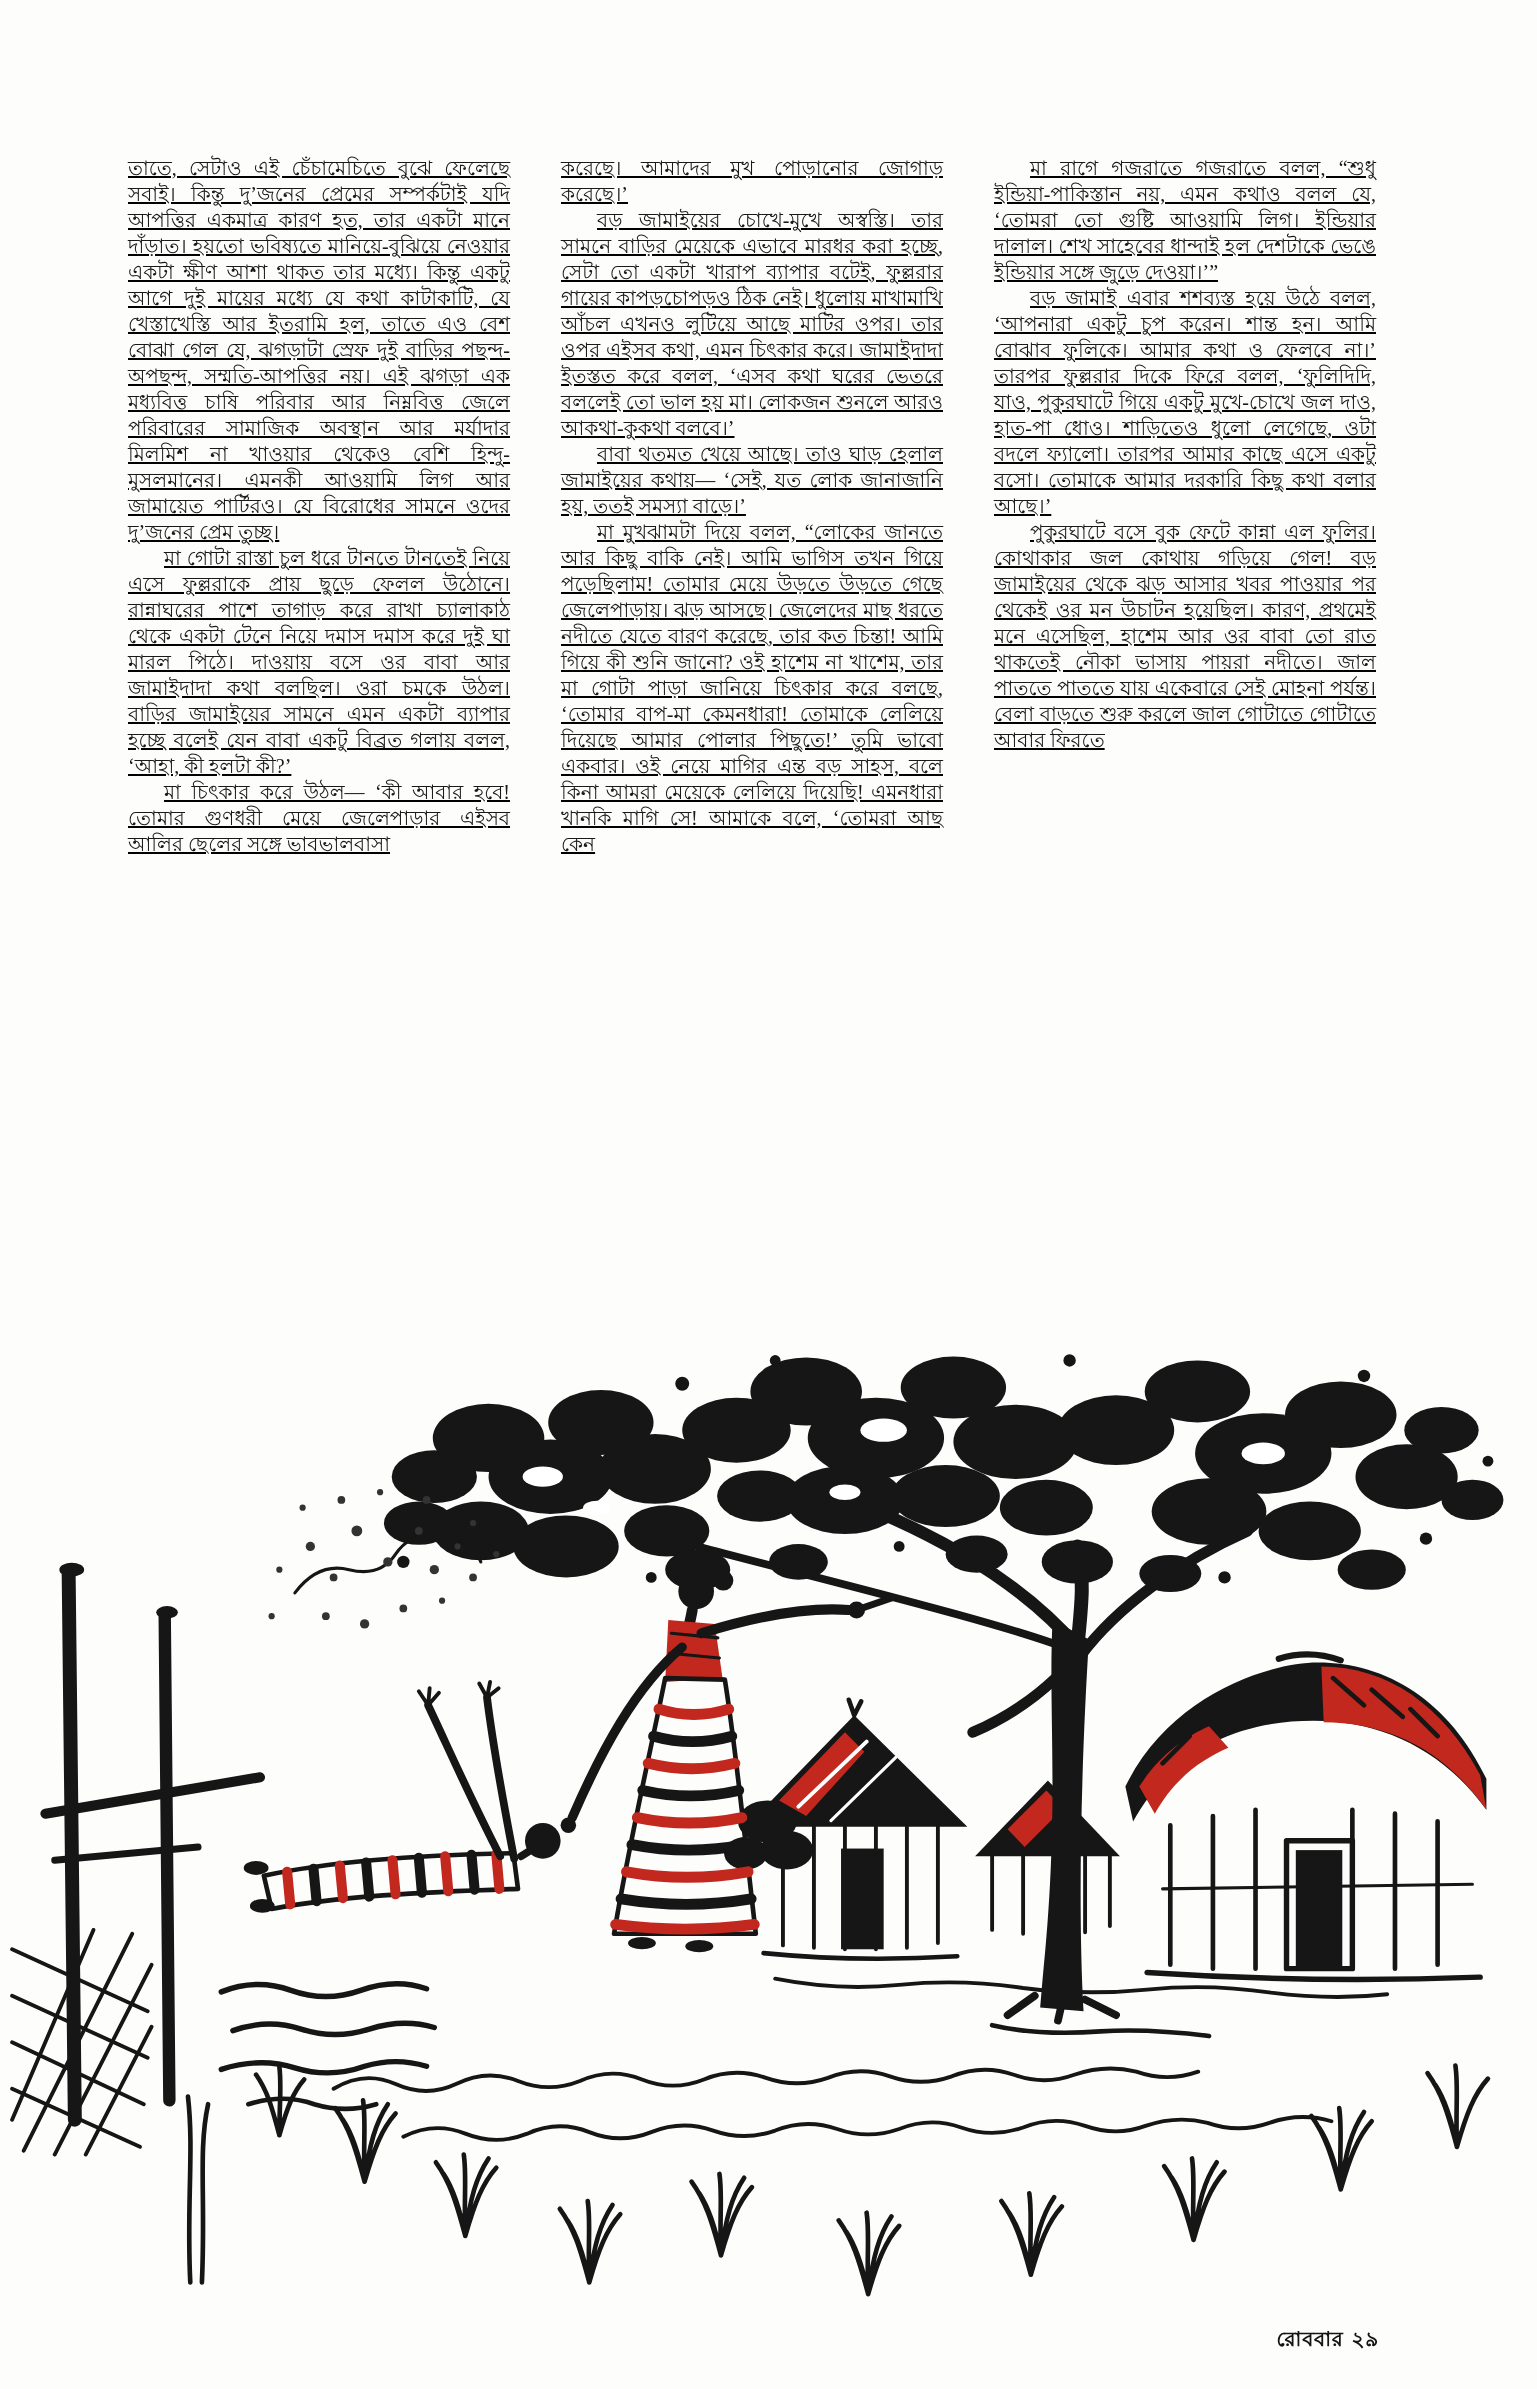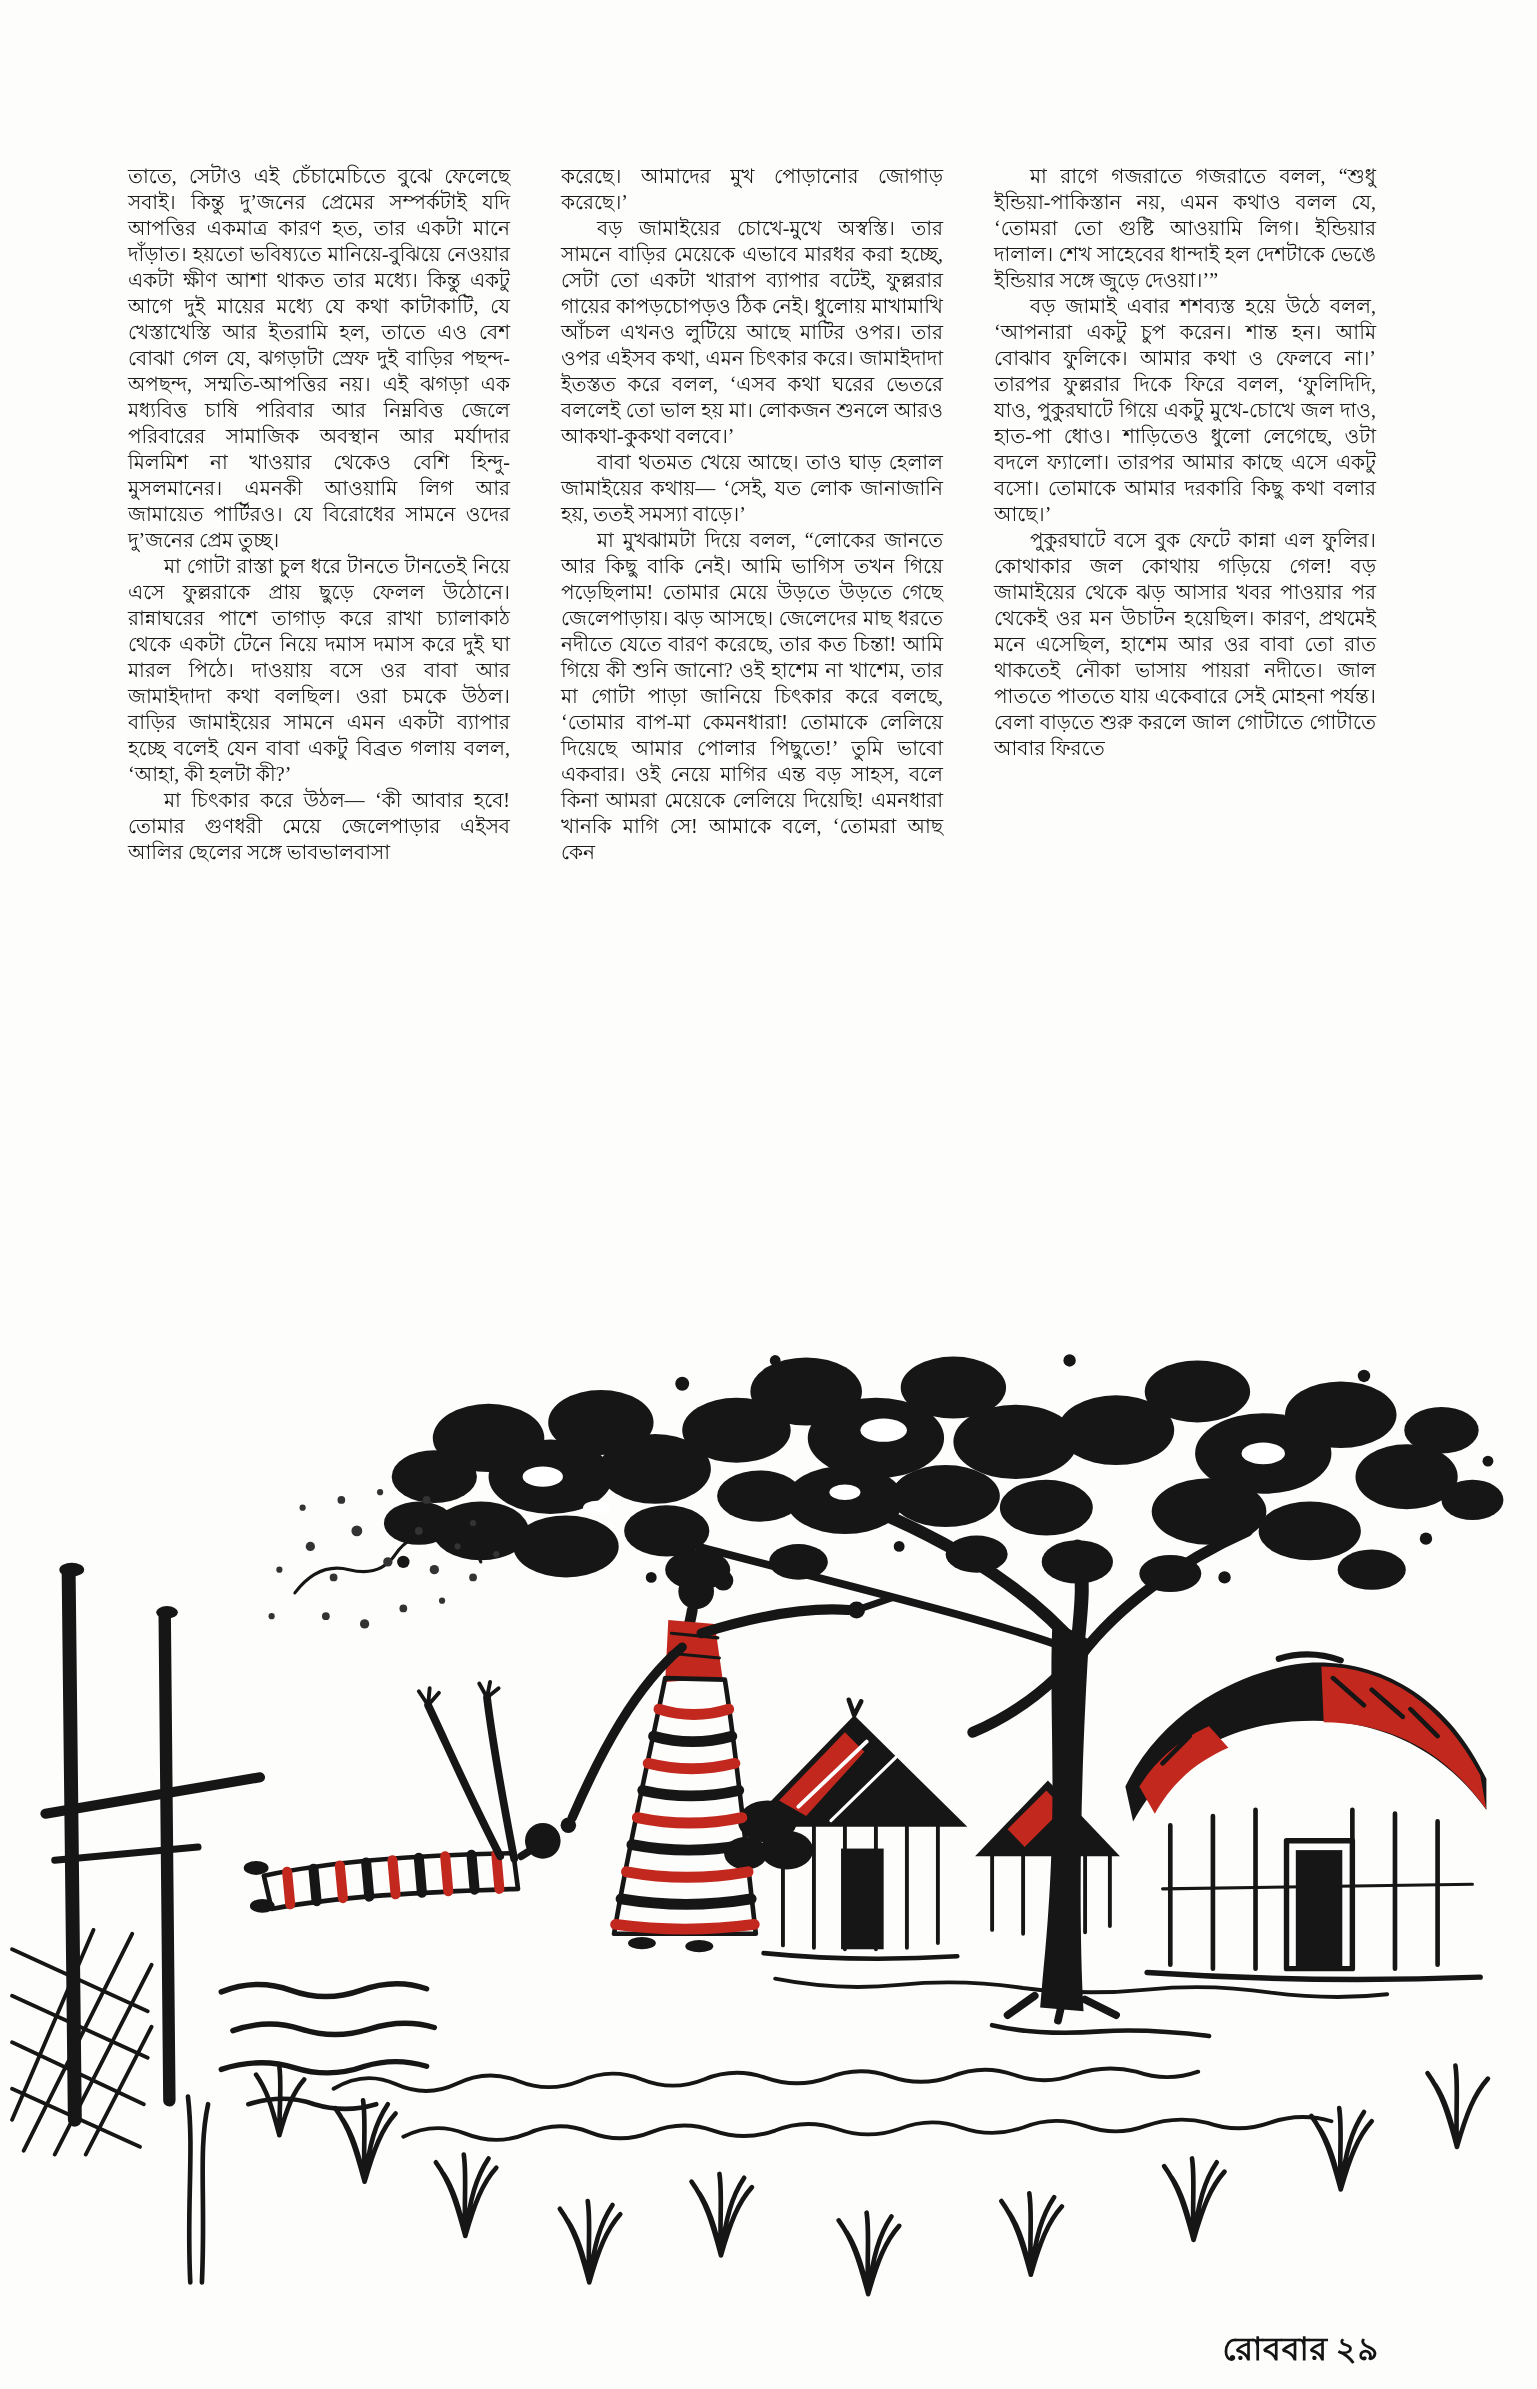--- a/index.html
+++ b/index.html
@@ -7,41 +7,41 @@
   body {
     width:1538px; height:2389px;
     background:var(--paper);
     font-family:"Liberation Serif", serif;
     position:relative;
     overflow:hidden;
   }
   .page { position:absolute; inset:0; }
 
   .columns {
-    position:absolute; left:128px; top:163px; width:1249px;
-    display:flex; gap:51px;
+    position:absolute; left:128px; top:155px; width:1249px;
+    display:flex; gap:51px;text-decoration:underline;
   }
   .col { width:382px; }
   .col p {
     margin:0; padding:0;
     font-size:20px; line-height:26px;
     color:#191919;
     text-align:justify;
     text-indent:36px;
   }
   .col p.cont { text-indent:0; }
 
   .illustration {
     position:absolute; left:0; top:1314px;
     width:1538px; height:1042px;
   }
 
   .footer {
     position:absolute; right:159px; top:2324px;
-    font-size:32px; font-weight:bold; color:#141414;
+    font-size:20px; font-weight:bold; color:#141414;
     letter-spacing:0.8px;
   }
   .footer span { margin-left:7.8px; }
 
   
   .ks { stroke:var(--ink); fill:none; stroke-linecap:round; stroke-linejoin:round; }
   .kf { fill:var(--ink); stroke:none; }
   .rf { fill:var(--accent); stroke:none; }
   .rs { stroke:var(--accent); fill:none; stroke-linecap:round; }
   .wf { fill:#ffffff; stroke:none; }

